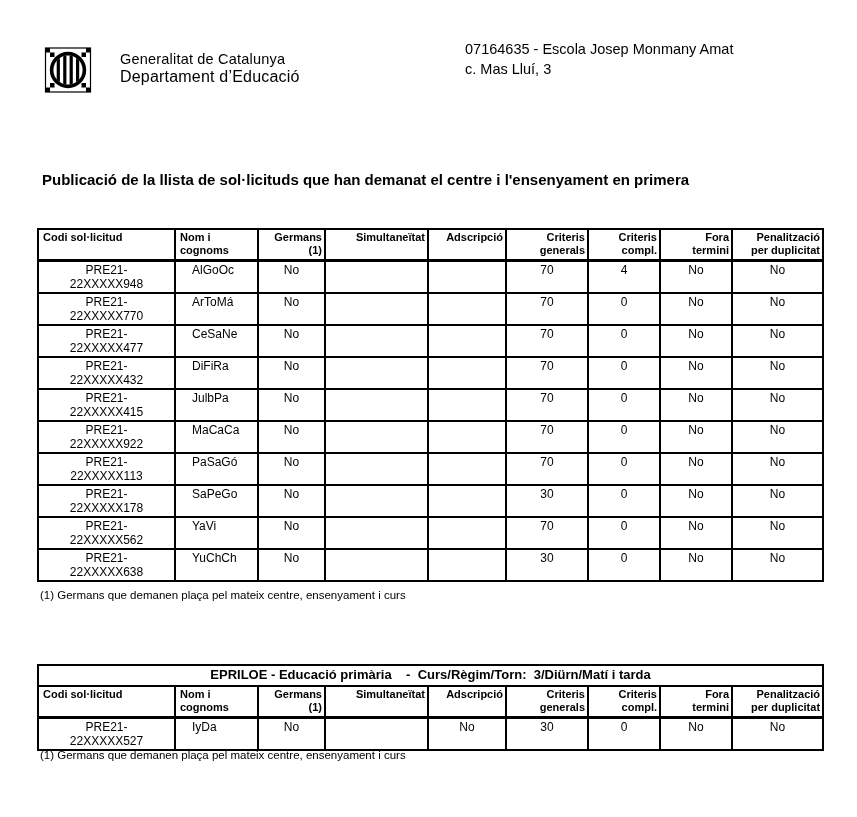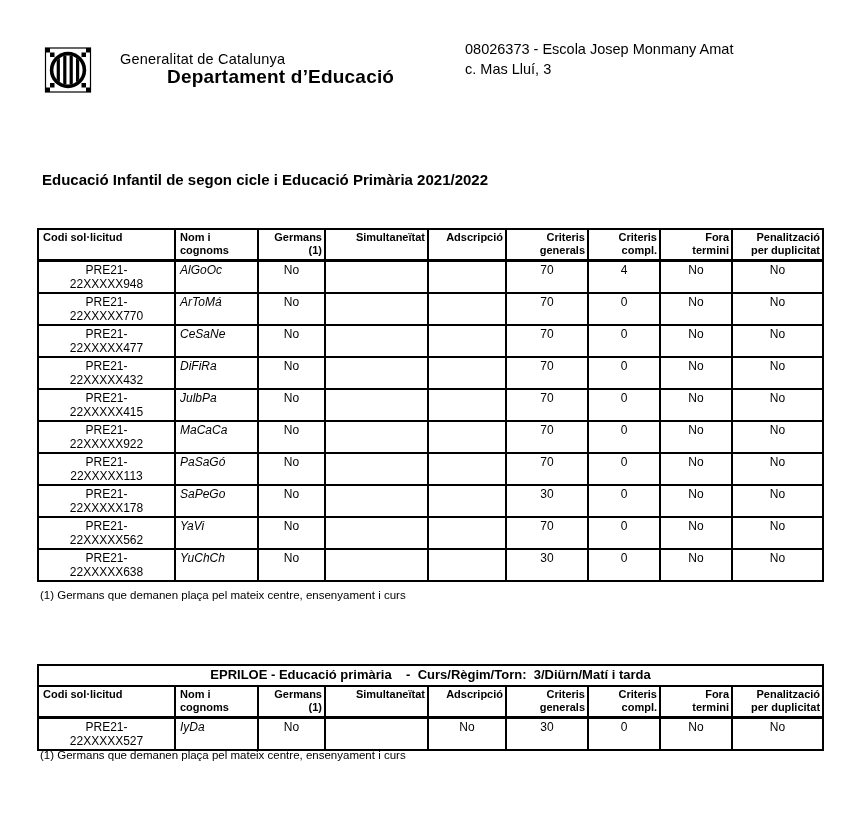--- a/index.html
+++ b/index.html
@@ -15,21 +15,21 @@
     font-family: "Liberation Sans", sans-serif;
     color: #000;
     -webkit-font-smoothing: antialiased;
   }
   .abs { position: absolute; }
 
   
   .logo-wrap { left: 44px; top: 45px; }
   .org-text { left: 120px; top: 51px; }
   .org-line1 { font-size: 14.5px; line-height: 17px; letter-spacing: 0.2px; }
-  .org-line2 { font-size: 19px; line-height: 18px; font-weight: bold; letter-spacing: 0.2px; margin-left: 47px; }
+  .org-line2 { font-size: 16px; line-height: 18px; font-weight: normal; letter-spacing: 0.2px; }
 
   .center-block { left: 465px; top: 40px; font-size: 14.5px; line-height: 19.5px; }
 
   
   .doc-title {
     left: 42px; top: 117px;
     font-size: 15px; font-weight: bold; line-height: 25px;
     white-space: pre;
   }
 
@@ -69,21 +69,21 @@
   tr.col-row td:nth-child(1),
   tr.col-row td:nth-child(2) { text-align: left; padding-left: 4px; }
 
   tbody.data td {
     font-size: 12px;
     line-height: 14px;
     height: 27px;
     text-align: center;
     white-space: pre-line;
   }
-  tbody.data td.c1 { text-align: left; padding-left: 4px; font-style: italic; }
+  tbody.data td.c1 { text-align: left; padding-left: 16px; }
 
   .footnote1 { left: 40px; top: 589px; font-size: 11.5px; }
   .footnote2 { left: 40px; top: 749px; font-size: 11.5px; }
 </style>
 </head>
 <body>
 
 <div class="abs logo-wrap">
   <svg width="48" height="50" viewBox="0 0 48 50">
     <rect x="1.5" y="3" width="45" height="44" fill="#ffffff" stroke="#000000" stroke-width="1.2"></rect>
@@ -112,26 +112,25 @@
     </g>
   </svg>
 </div>
 
 <div class="abs org-text">
   <div class="org-line1">Generalitat de Catalunya</div>
   <div class="org-line2">Departament d’Educació</div>
 </div>
 
 <div class="abs center-block">
-  <div>08026373 - Escola Josep Monmany Amat</div>
+  <div>07164635 - Escola Josep Monmany Amat</div>
   <div>c. Mas Lluí, 3</div>
 </div>
 
 <div class="abs doc-title">
-  <div>Educació Infantil de segon cicle i Educació Primària 2021/2022</div>
   <div>Publicació de la llista de sol·licituds que han demanat el centre i l'ensenyament en primera</div>
   <div>petició amb el barem provisional a 19/04/2021</div>
 </div>
 
 <div class="abs table-wrap1">
   <table class="doc-table">
     <colgroup>
       <col style="width:137px">
         <col style="width:83px">
         <col style="width:67px">

